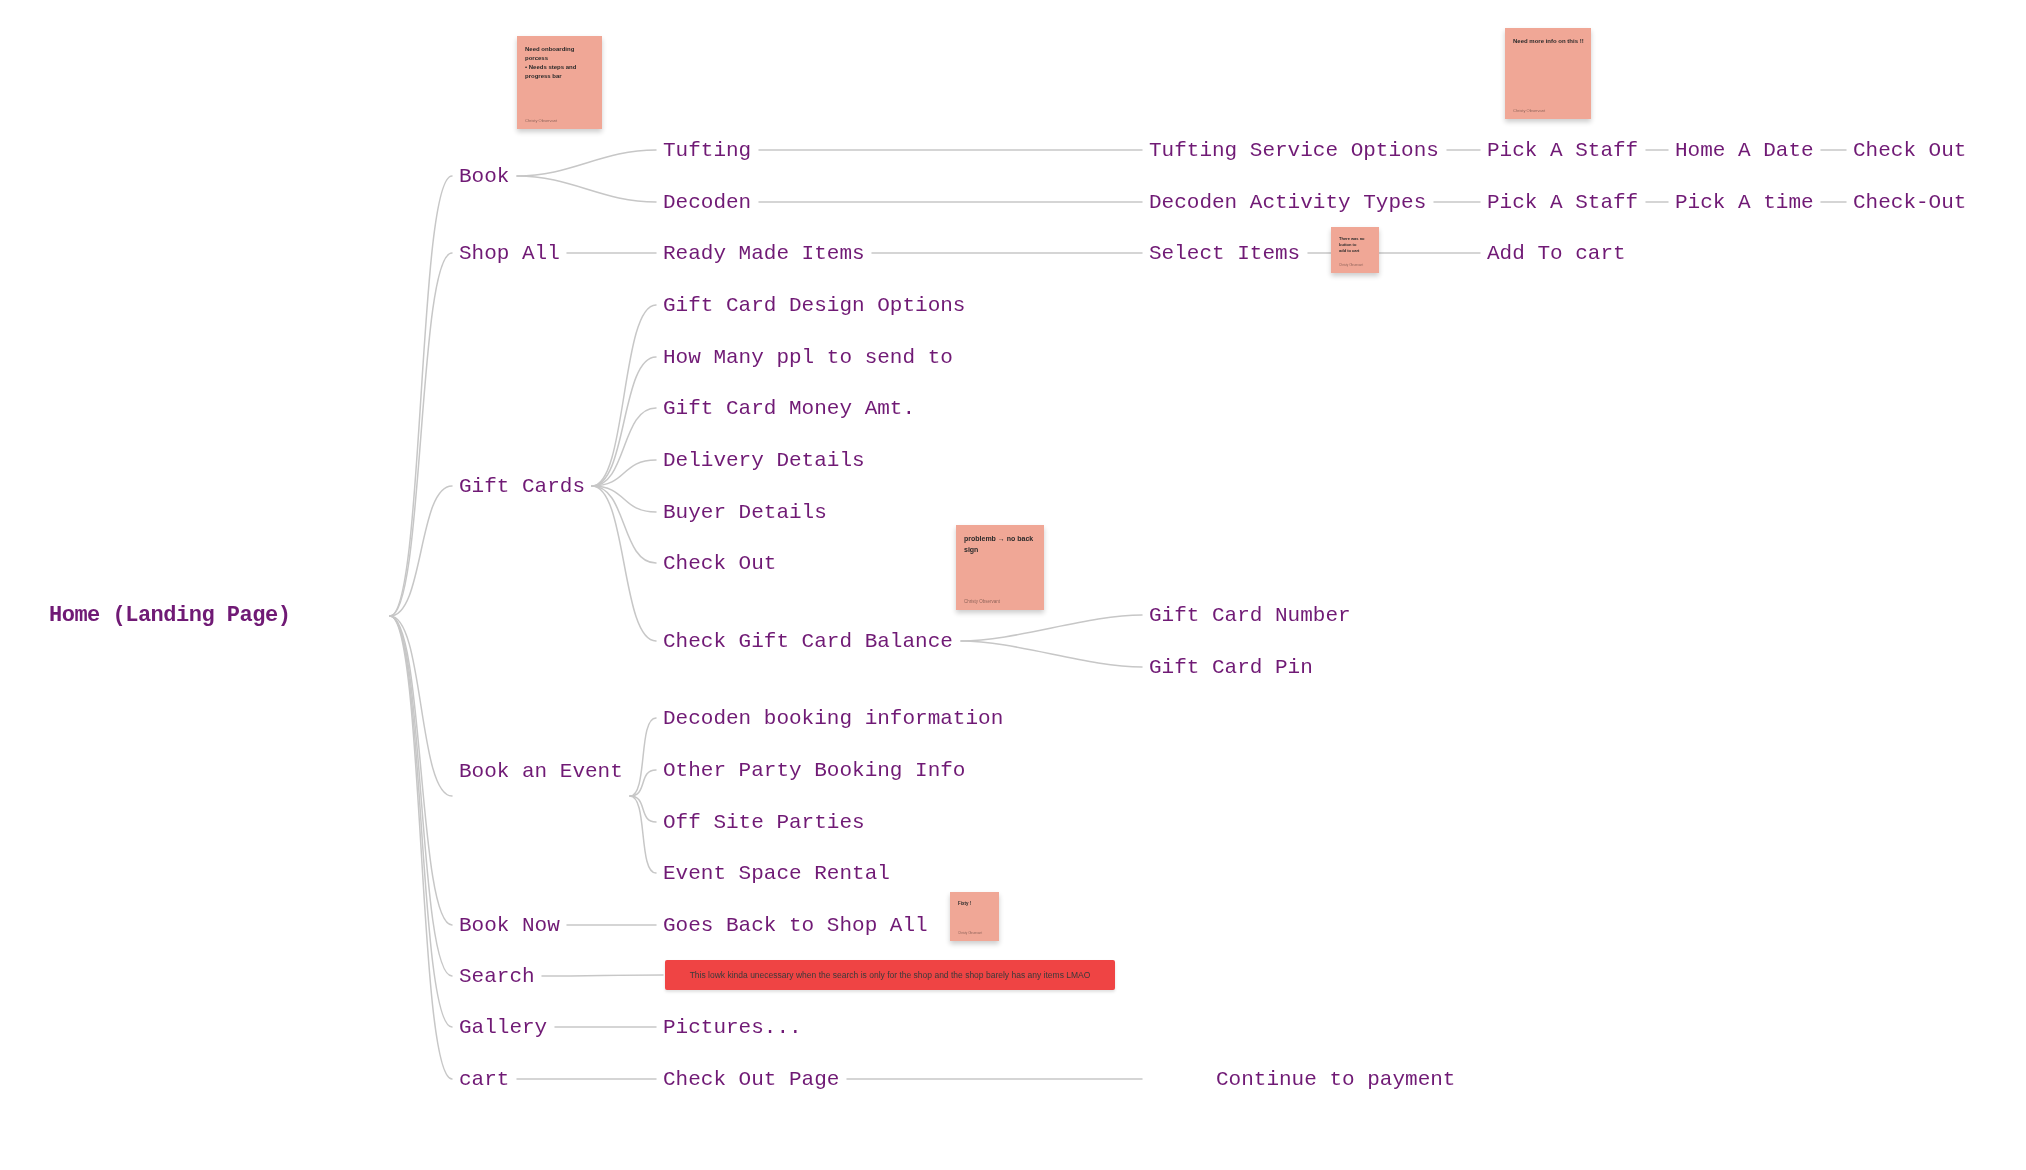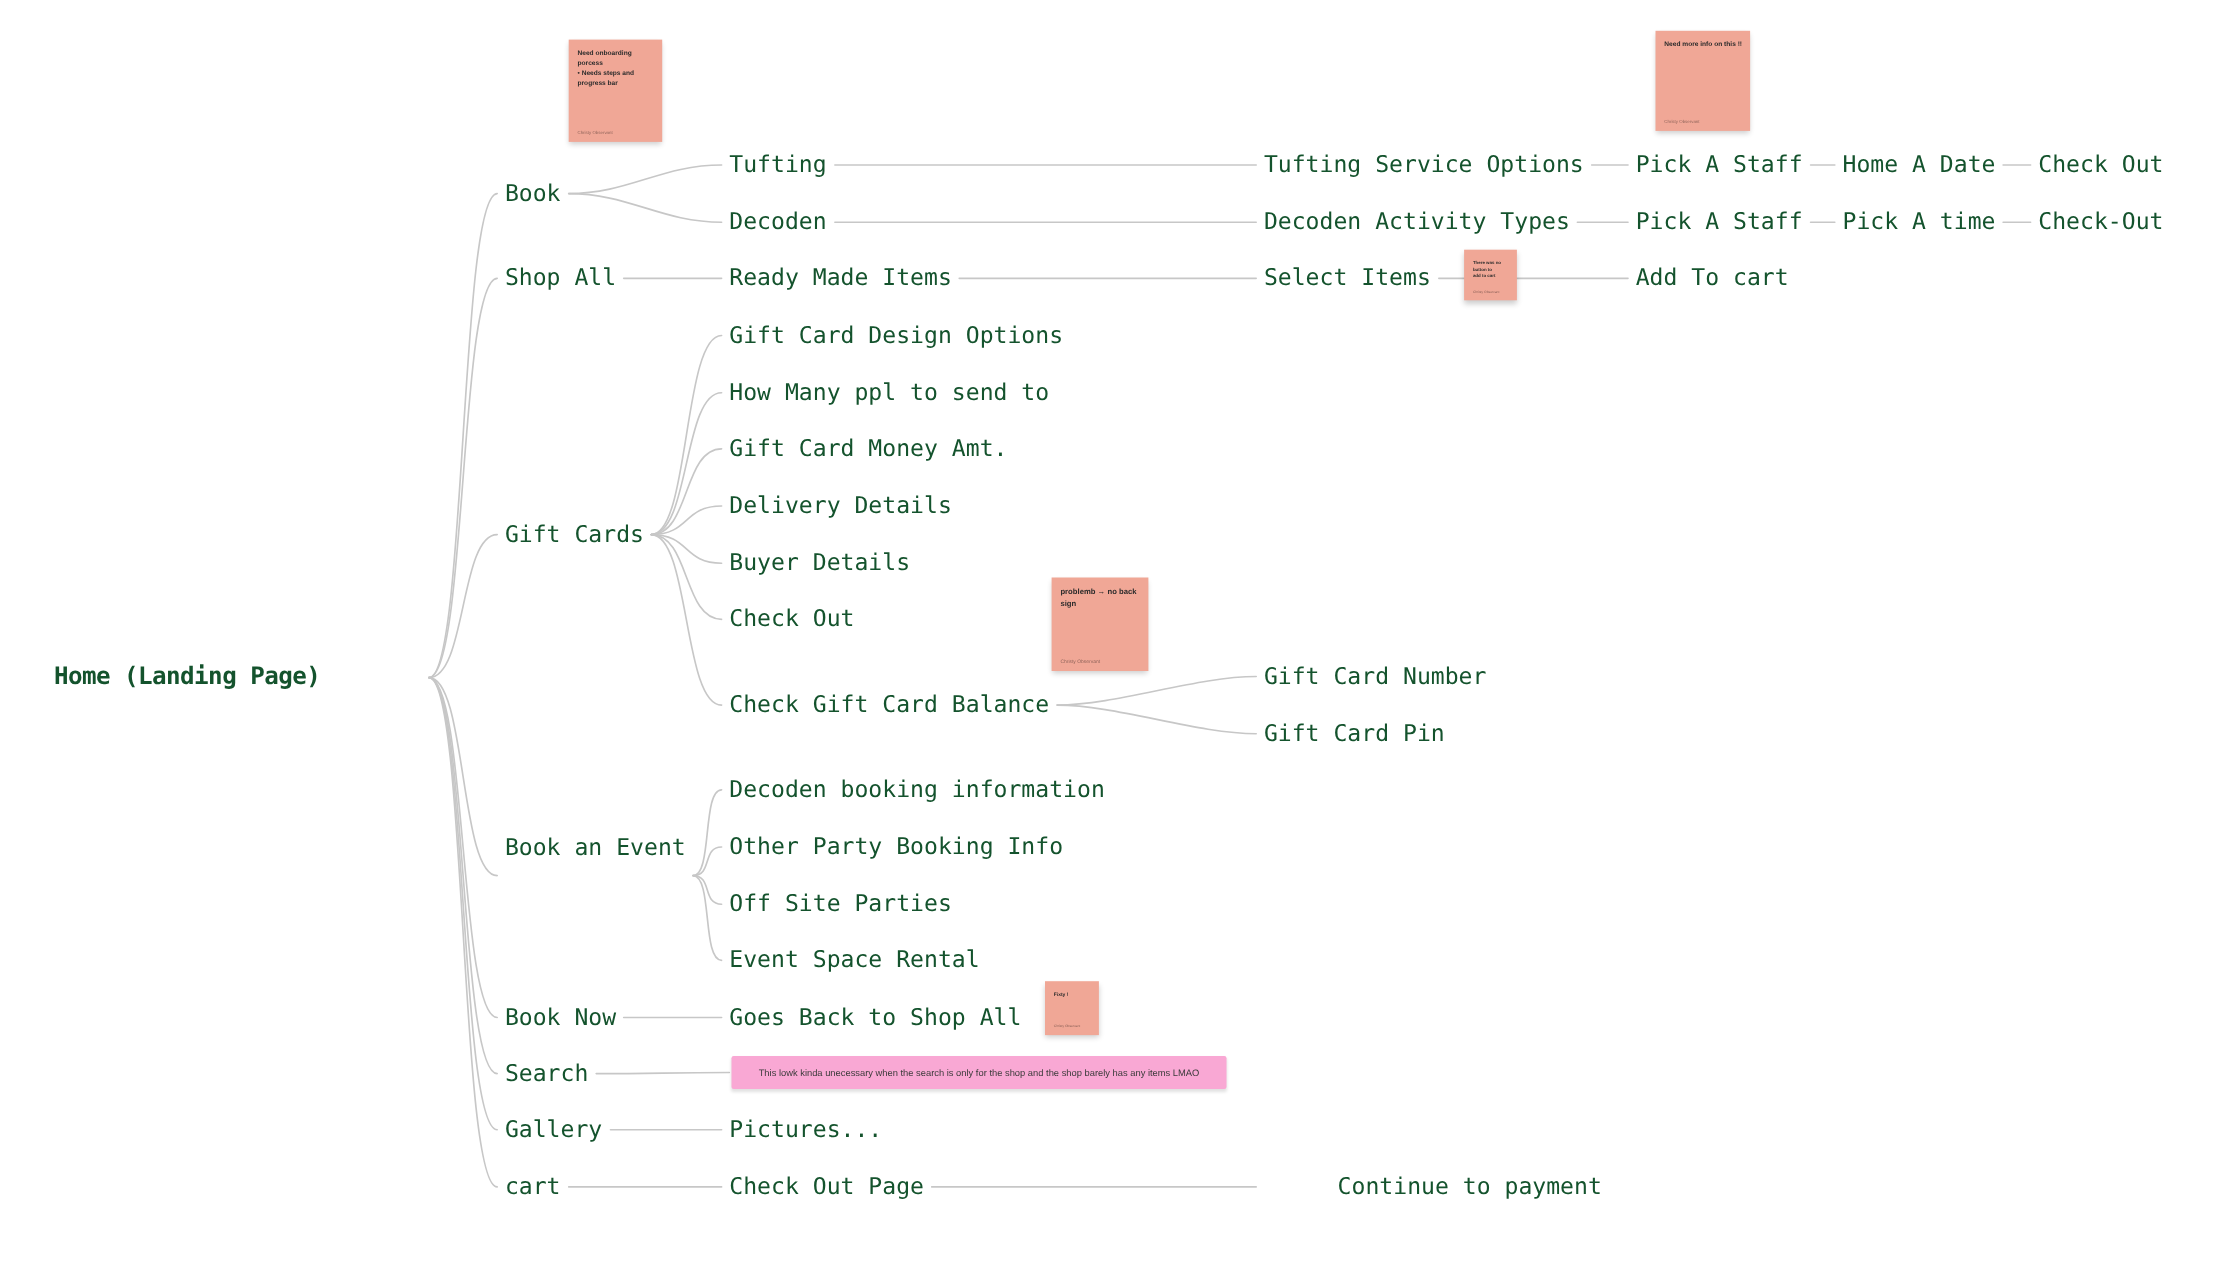--- a/index.html
+++ b/index.html
@@ -1,21 +1,21 @@
 <!DOCTYPE html>
 <html><head>
 <meta charset="utf-8">
 <style>
   html,body{margin:0;padding:0;background:#ffffff;}
   #canvas{position:relative;width:2026px;height:1170px;overflow:hidden;
           font-family:"DejaVu Sans Mono", monospace;}
   #edges{position:absolute;left:0;top:0;width:100%;height:100%;}
   #edges path{fill:none;stroke:#c7c7c7;stroke-width:1.5;stroke-linecap:round;}
-  .node{position:absolute;transform:translateY(-50%);font-size:21px;color:#14532d;
-        white-space:nowrap;line-height:1;}
+  .node{position:absolute;transform:translateY(-50%);font-size:21px;color:#701a75;
+        white-space:nowrap;line-height:1;font-family:Liberation Mono, monospace;}
   .node.title{font-size:22px;font-weight:bold;letter-spacing:-0.5px;}
   .sticky{position:absolute;box-sizing:border-box;padding:9px 7px 6px 8px;
           box-shadow:0 3px 5px rgba(0,0,0,0.2);
           display:flex;flex-direction:column;justify-content:space-between;
           font-family:"Liberation Sans", sans-serif;}
   .sticky-text{color:#2b2b2b;font-weight:600;white-space:pre-line;line-height:1.5;text-align:left;}
   .sticky-author{color:rgba(0,0,0,0.42);line-height:1;}
   .purple-note{position:absolute;border-radius:2px;box-shadow:0 2px 3px rgba(0,0,0,0.12);
           display:flex;align-items:center;justify-content:center;text-align:center;
           font-family:"Liberation Sans", sans-serif;color:#3a3a3a;}
@@ -120,16 +120,16 @@
       <div class="sticky-author" style="font-size: 3px;">Christy Observant</div>
     </div>
     <div class="sticky" style="left: 956px; top: 525px; width: 88px; height: 85px; background: rgb(240, 167, 150);">
       <div class="sticky-text" style="font-size: 7px;">problemb → no back sign</div>
       <div class="sticky-author" style="font-size: 4.5px;">Christy Observant</div>
     </div>
     <div class="sticky" style="left: 950px; top: 892px; width: 49px; height: 49px; background: rgb(240, 167, 150);">
       <div class="sticky-text" style="font-size: 4.5px;">Fixty !</div>
       <div class="sticky-author" style="font-size: 3px;">Christy Observant</div>
     </div>
-    <div class="purple-note" style="left: 665px; top: 960px; width: 450px; height: 30px; background: #f9a8d4; font-size: 8.5px;">
+    <div class="purple-note" style="left: 665px; top: 960px; width: 450px; height: 30px; background: #ef4444; font-size: 8.5px;">
       <span>This lowk kinda unecessary when the search is only for the shop and the shop barely has any items LMAO</span>
     </div>
   </div>
 
 </body></html>

